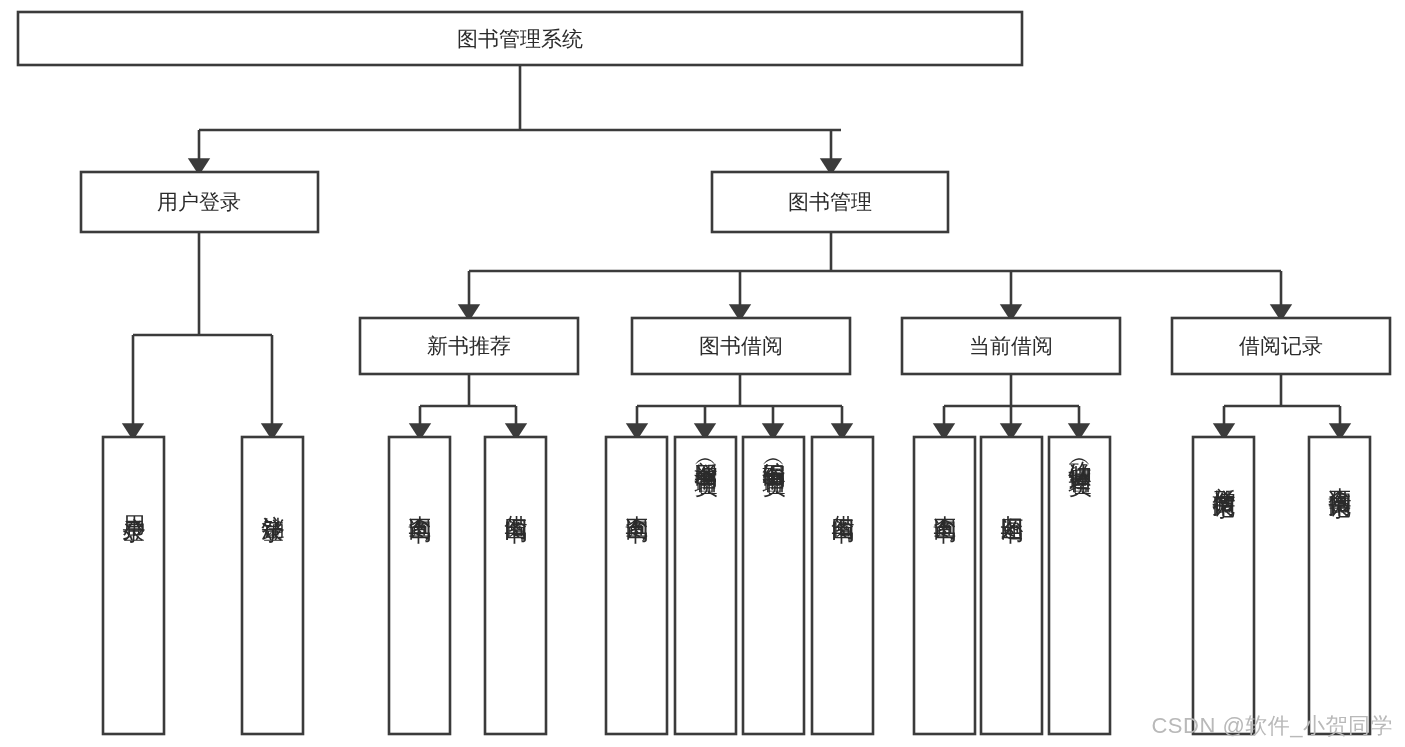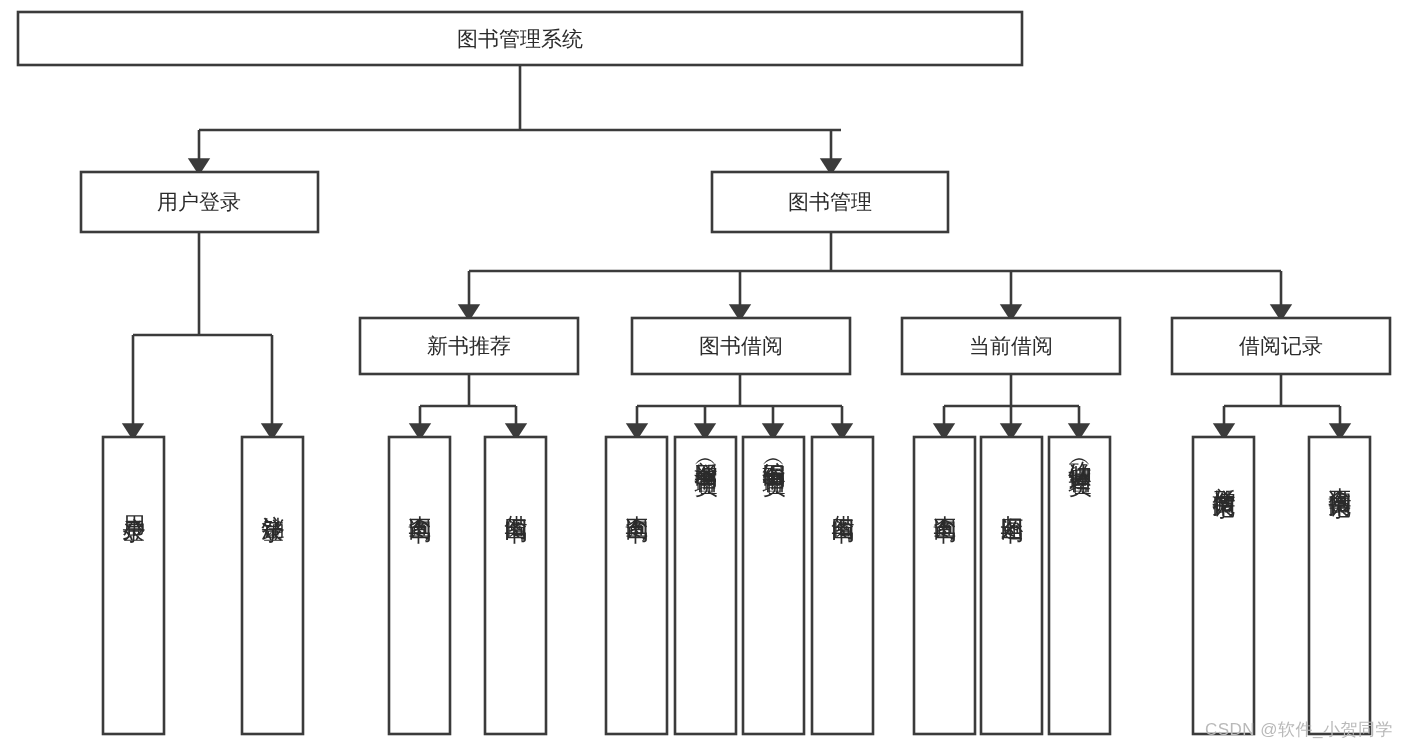--- a/index.html
+++ b/index.html
@@ -58,21 +58,21 @@
     line-height: 1.12;
     letter-spacing: 2px;
     color: #2b2b2b;
     white-space: nowrap;
   }
   .watermark {
     position: absolute;
     right: 12px;
     bottom: 6px;
     font-family: "Liberation Sans", "DejaVu Sans", sans-serif;
-    font-size: 17px;
+    font-size: 22px;
     color: #b9b9b9;
     letter-spacing: 0.5px;
     user-select: none;
   }
 </style>
 </head>
 <body>
 
 <div id="diagram-root">
 

